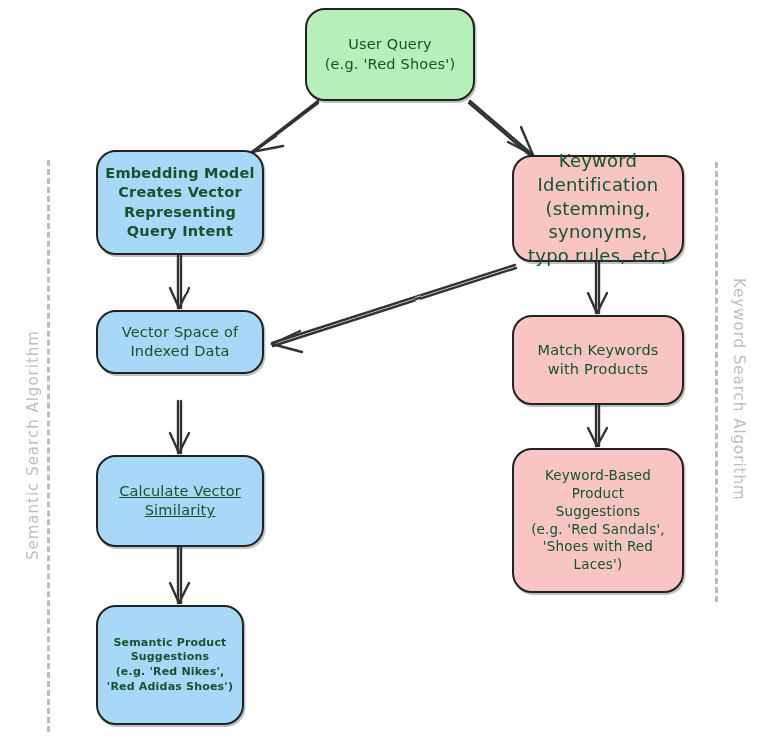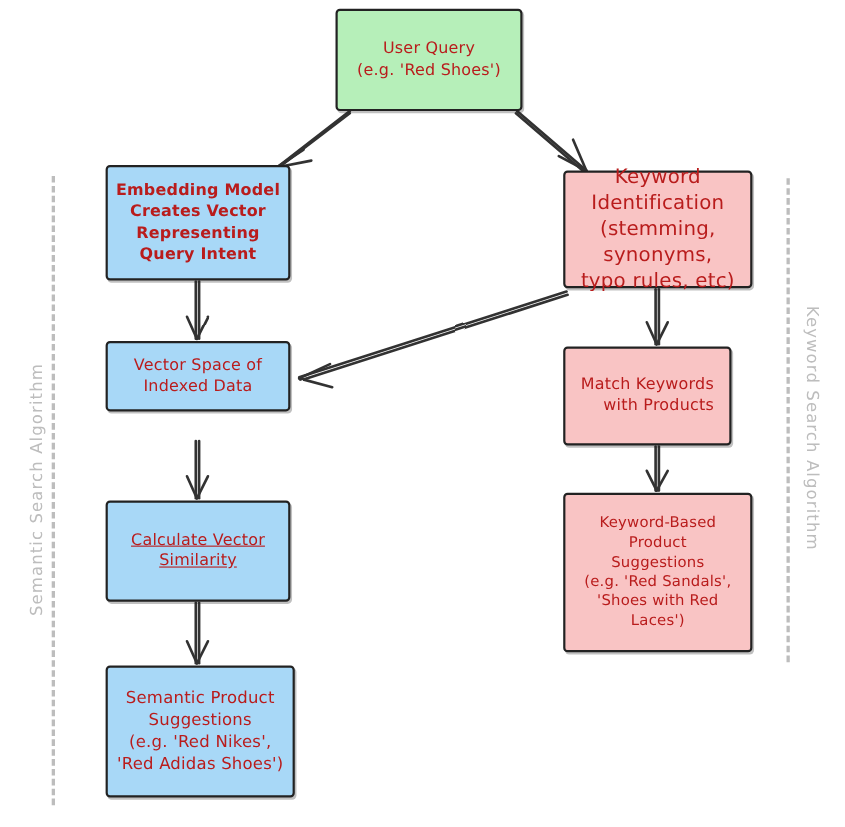--- a/index.html
+++ b/index.html
@@ -22,26 +22,26 @@
     left: 0;
     top: 0;
     width: 768px;
     height: 752px;
     pointer-events: none;
   }
   .node {
     position: absolute;
     box-sizing: border-box;
     border: 2.2px solid #222222;
-    border-radius: 4px;
+    border-radius: 20px;
     display: flex;
     align-items: center;
     justify-content: center;
     text-align: center;
-    color: #b91c1c;
+    color: #14532d;
     font-family: "DejaVu Sans", sans-serif;
     font-size: 14.5px;
     line-height: 1.33;
     letter-spacing: 0.2px;
     box-shadow: 1.5px 2px 0 rgba(30,30,30,0.28);
   }
   .node .txt {
     display: block;
     white-space: pre-line;
     padding: 0 6px;
@@ -164,39 +164,39 @@
 Identification
 (stemming, synonyms,
 typo rules, etc)</span>
   </div>
 
   <div class="node n-blue" style="left:96px; top:310px; width:168px; height:64px;">
     <span class="txt">Vector Space of
 Indexed Data</span>
   </div>
 
-  <div class="node n-pink" style="left:512px; top:315px; width:153px; height:90px;text-align:right;">
+  <div class="node n-pink" style="left:512px; top:315px; width:172px; height:90px;">
     <span class="txt">Match Keywords
 with Products</span>
   </div>
 
   <div class="node n-blue" style="left:96px; top:455px; width:168px; height:92px;text-decoration:underline;">
     <span class="txt">Calculate Vector
 Similarity</span>
   </div>
 
   <div class="node n-pink" style="left:512px; top:448px; width:172px; height:145px; font-size:13.5px;">
     <span class="txt">Keyword-Based
 Product
 Suggestions
 (e.g. 'Red Sandals',
 'Shoes with Red
 Laces')</span>
   </div>
 
-  <div class="node n-blue" style="left:96px; top:605px; width:172px; height:120px; font-size:15px;">
+  <div class="node n-blue" style="left:96px; top:605px; width:148px; height:120px; font-size:11px;font-weight:bold;">
     <span class="txt">Semantic Product
 Suggestions
 (e.g. 'Red Nikes',
 'Red Adidas Shoes')</span>
   </div>
 
 </div>
 
 </body></html>

